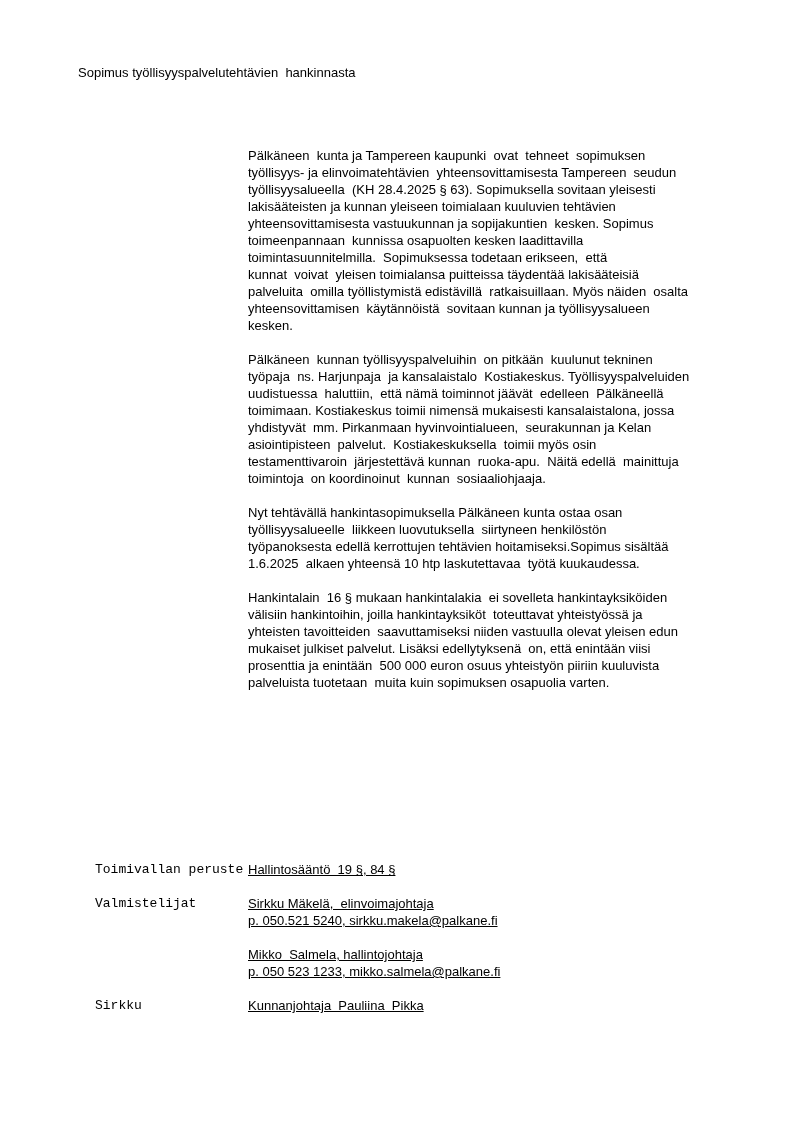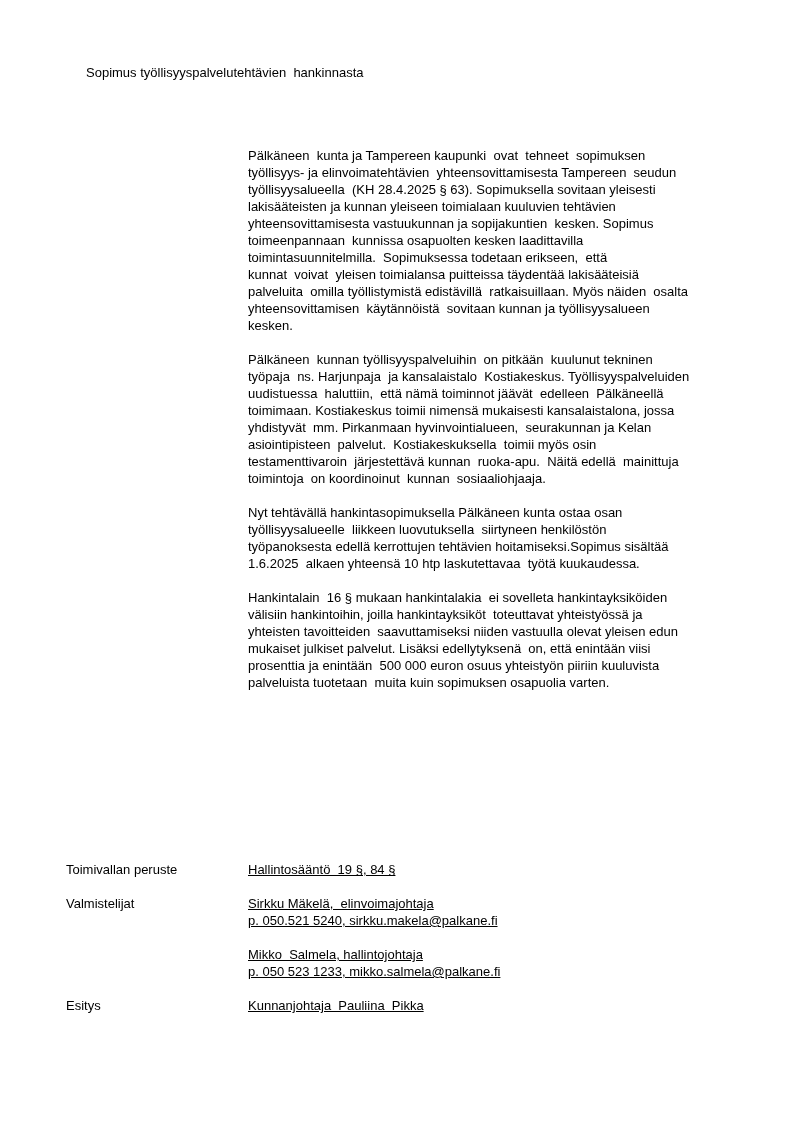--- a/index.html
+++ b/index.html
@@ -16,21 +16,20 @@
     font-size: 13px;
     line-height: 17px;
     color: #000000;
     overflow: hidden;
   }
   .doc-title {
     position: absolute;
     left: 78px;
     top: 64px;
     white-space: pre;
-    margin-left: 8px;
   }
   .doc-ref {
     position: absolute;
     left: 78px;
     top: 100px;
     white-space: pre;
   }
   .doc-body {
     position: absolute;
     left: 248px;
@@ -41,23 +40,24 @@
     margin: 0 0 17px 0;
     white-space: pre;
   }
   .info-row {
     position: absolute;
     left: 0;
     width: 794px;
   }
   .info-row .label {
     position: absolute;
-    left: 66px;
+    left: 95px;
     top: 0;
     white-space: pre;
+    font-family: Liberation Mono, monospace;
   }
   .info-row .value {
     position: absolute;
     left: 248px;
     top: 0;
     white-space: pre;
     text-decoration: underline;
   }
   .row-authority { top: 861px; }
   .row-preparers { top: 895px; }
@@ -114,17 +114,17 @@
     <span class="value">Sirkku Mäkelä,  elinvoimajohtaja
 p. 050.521 5240, sirkku.makela@palkane.fi</span>
   </div>
 
   <div class="info-row row-preparer2">
     <span class="value">Mikko  Salmela, hallintojohtaja
 p. 050 523 1233, mikko.salmela@palkane.fi</span>
   </div>
 
   <div class="info-row row-proposal">
-    <span class="label">Esitys</span>
+    <span class="label">Sirkku</span>
     <span class="value">Kunnanjohtaja  Pauliina  Pikka</span>
   </div>
 
 </div>
 
 </body></html>

